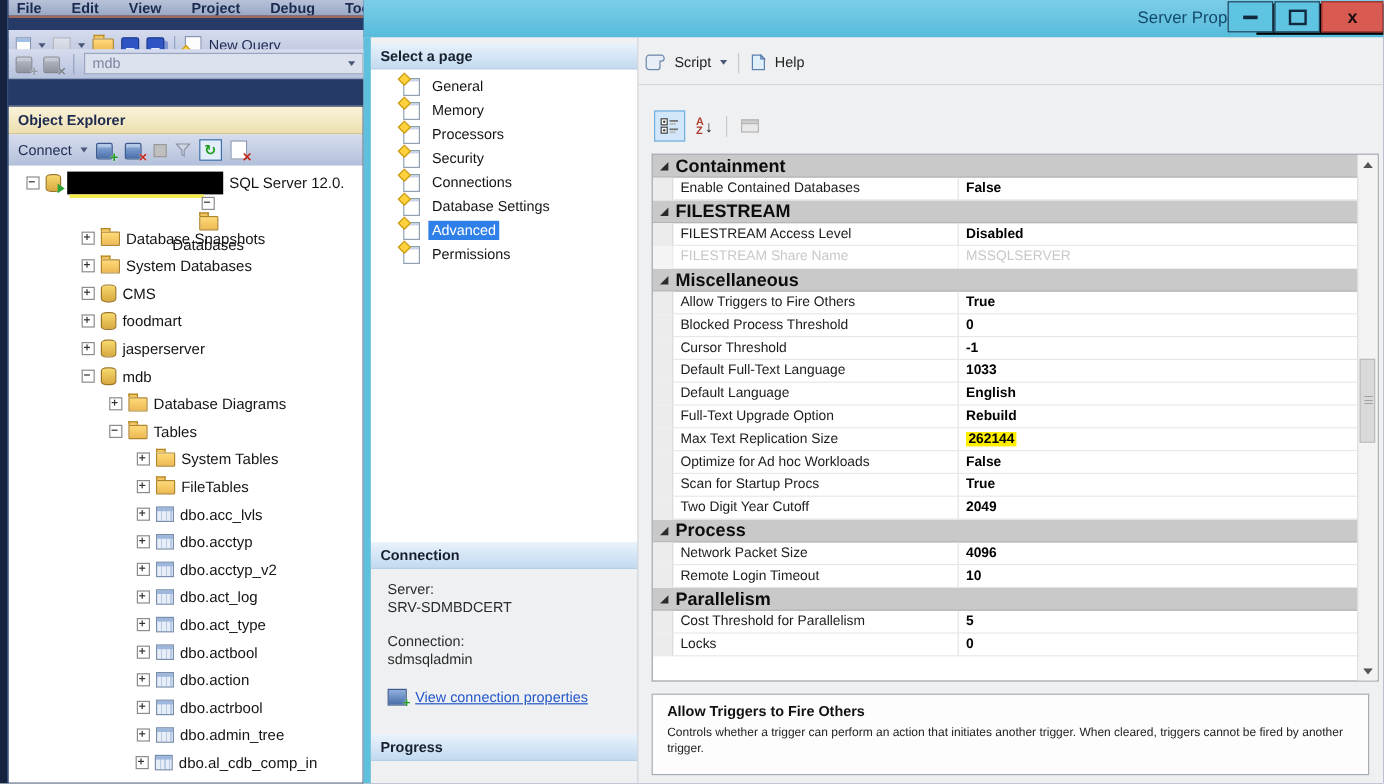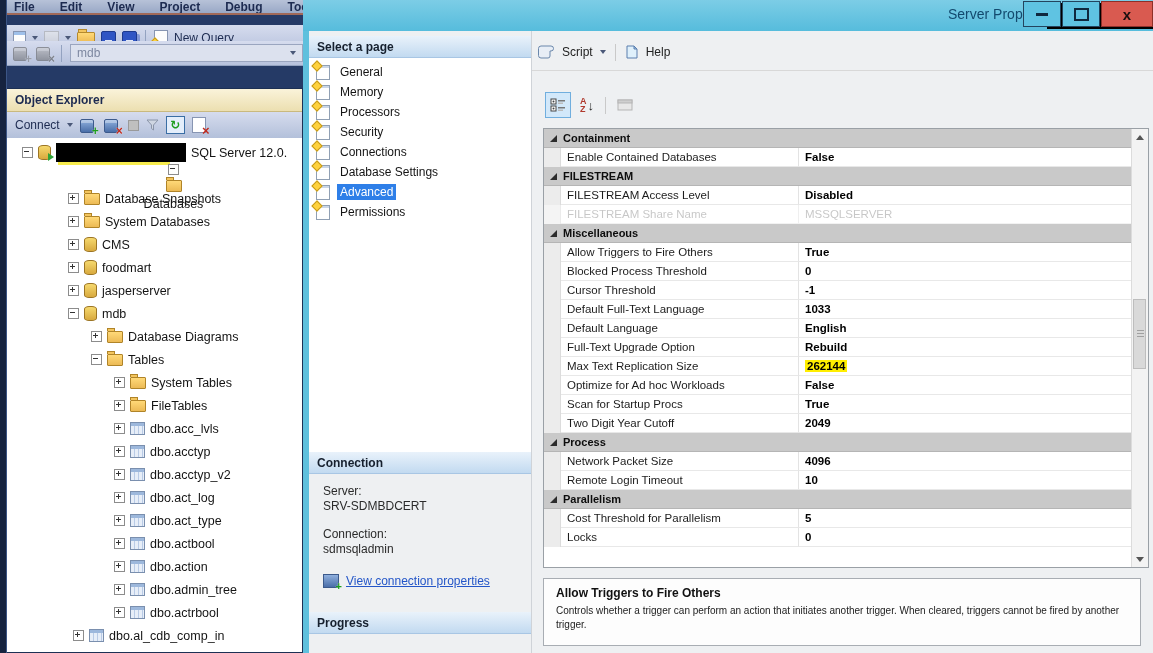--- a/index.html
+++ b/index.html
@@ -88,21 +88,21 @@
   #vdivider{left:531px;top:31px;width:1px;height:622px;background:#cfd3d8;}
   #dlg-toolbar{left:537px;top:38px;width:610px;height:28px;display:flex;align-items:center;gap:7px;}
   #toolbar-sep{left:532px;top:70px;width:621px;height:1px;background:#d8d8d8;}
   .dbtn-label{font-size:12px;color:#222;}
   .pane-header{position:absolute;left:309px;width:222px;height:22px;background:linear-gradient(#e9f2fb,#c2daf0);
        border-bottom:1px solid #a8c6e4;font-weight:700;font-size:12px;color:#16202e;line-height:22px;padding-left:8px;box-sizing:border-box;}
   #hdr-pages{top:36px;}
   #hdr-conn{top:452px;}
   #hdr-prog{top:612px;}
   #pages-list{left:309px;top:58px;width:222px;height:394px;background:#fff;padding-top:4px;box-sizing:border-box;}
-  .pitem{height:20px;display:flex;align-items:center;gap:7px;padding-left:7px;font-size:12px;color:#141414;}
+  .pitem{height:20px;display:flex;align-items:center;gap:7px;padding-left:7px;font-size:12px;color:#141414;margin-left:20px;}
   .pitem .plabel{padding:1px 3px;}
   .pitem .plabel.sel{background:#2e7fe8;color:#fff;}
   .pico{width:12px;height:13px;background:#fff;border:1px solid #90a0b4;position:relative;flex:none;box-shadow:inset 0 2px 0 rgba(160,180,210,.55);}
   .pico::after{content:"";position:absolute;left:-4px;top:-4px;width:6px;height:6px;background:#ffd23e;border:1px solid #c79a18;transform:rotate(45deg);}
   #conn-block{left:309px;top:474px;width:222px;padding:10px 14px;box-sizing:border-box;}
   .conn-label,.conn-value{font-size:12px;color:#2b2b2b;line-height:15px;}
   .conn-gap{height:13px;}
   #conn-link{display:flex;gap:7px;align-items:center;margin-top:17px;}
   .link-text{color:#2456c8;text-decoration:underline;font-size:12px;}
   .ic-connprops{width:14px;height:12px;background:linear-gradient(#8fb0de,#4a6ea8);border:1px solid #3c5a8c;position:relative;flex:none;}
@@ -114,21 +114,21 @@
   .gt-btn.sel{background:#d2e8fa;border:1px solid #70aede;}
   .az{display:flex;flex-direction:column;font-size:9px;font-weight:700;color:#b03a2e;line-height:8px;}
   .dn{font-size:13px;color:#222;margin-left:1px;}
 
   
   #grid{left:543px;top:128px;width:606px;height:440px;background:#fff;border:1px solid #9aa0a6;box-sizing:border-box;overflow:hidden;}
   #grid-rows{position:absolute;left:0;top:0;right:16px;bottom:0;}
   .g-row{height:19px;display:flex;box-sizing:border-box;align-items:center;}
   .g-cat{background:#c9c9c9;border-bottom:1px solid #b5b5b5;}
   .g-cat .tri{width:0;height:0;border-bottom:7px solid #2b2b2b;border-left:7px solid transparent;margin:0 6px 0 6px;flex:none;}
-  .g-cat .cname{font-size:11px;font-weight:700;color:#0d0d0d;}
+  .g-cat .cname{font-size:15px;font-weight:700;color:#0d0d0d;}
   .g-gutter{width:16px;height:19px;background:#ececec;border-right:1px solid #dcdcdc;flex:none;}
   .g-name{width:238px;flex:none;font-size:11.5px;color:#1c1c1c;line-height:18px;padding-left:6px;
           border-right:1px solid #e3e3e3;border-bottom:1px solid #e8e8e8;box-sizing:border-box;height:19px;white-space:nowrap;overflow:hidden;}
   .g-val{flex:1;font-size:11.5px;font-weight:700;color:#000;line-height:18px;padding-left:6px;
          border-bottom:1px solid #e8e8e8;height:19px;box-sizing:border-box;white-space:nowrap;overflow:hidden;}
   .g-prop.dis .g-name,.g-prop.dis .g-val{color:#9b9b9b;font-weight:400;}
   .hl{background:#ffee00;padding:0 2px;}
   #grid-scroll{position:absolute;top:0;right:0;width:16px;bottom:0;background:#f3f3f3;border-left:1px solid #dcdcdc;}
   .sarrow{position:absolute;left:0;width:15px;height:16px;display:flex;align-items:center;justify-content:center;background:#f3f3f3;}
   #sup{top:0;} #sdown{bottom:0;}
@@ -303,28 +303,28 @@
             <span class="tlabel">dbo.actbool</span>
           </div>
           <div class="trow" style="padding-left: 107px;">
             <span class="exp plus"></span>
             <span class="tico table"></span>
             <span class="tlabel">dbo.action</span>
           </div>
           <div class="trow" style="padding-left: 107px;">
             <span class="exp plus"></span>
             <span class="tico table"></span>
+            <span class="tlabel">dbo.actrbool</span>
+          </div>
+          <div class="trow" style="padding-left: 107px;">
+            <span class="exp plus"></span>
+            <span class="tico table"></span>
             <span class="tlabel">dbo.admin_tree</span>
           </div>
-          <div class="trow" style="padding-left: 107px;">
-            <span class="exp plus"></span>
-            <span class="tico table"></span>
-            <span class="tlabel">dbo.actrbool</span>
-          </div>
-          <div class="trow" style="padding-left: 66px;">
+          <div class="trow" style="padding-left: 106px;">
             <span class="exp plus"></span>
             <span class="tico table"></span>
             <span class="tlabel">dbo.al_cdb_comp_in</span>
           </div>
           <div class="trow" style="padding-left: 107px;">
             <span class="tlabel">dbo.al_cdb_compon</span>
           </div>
         </div>
     </div>
   </div>

